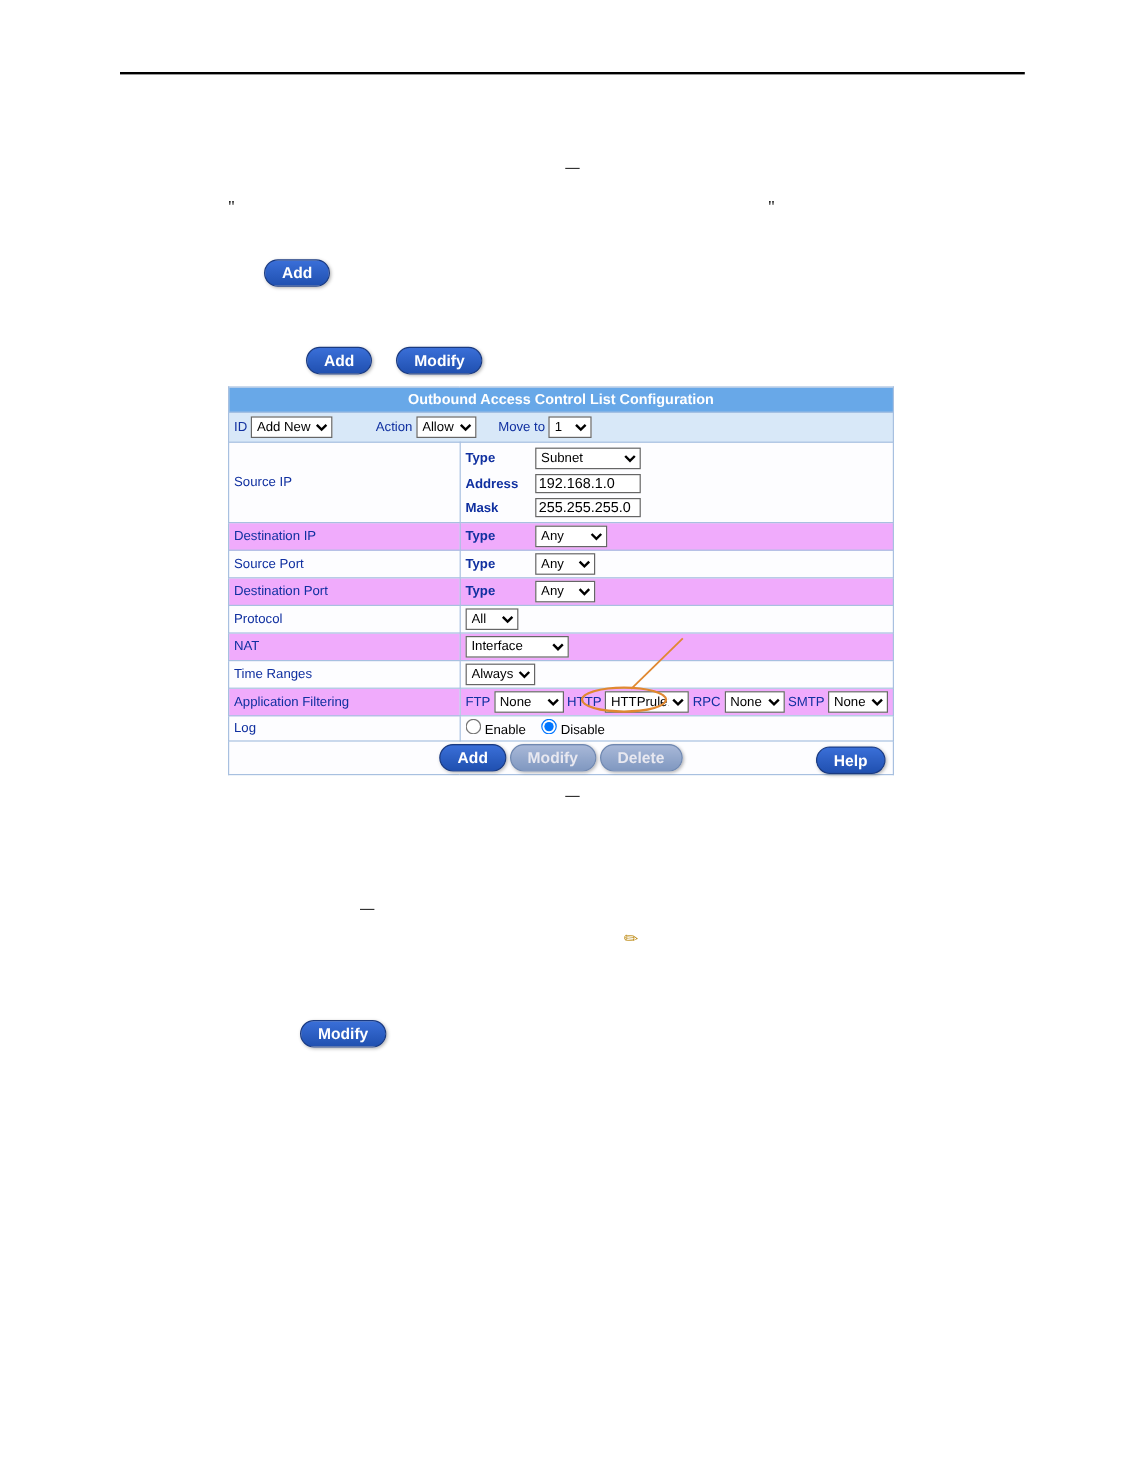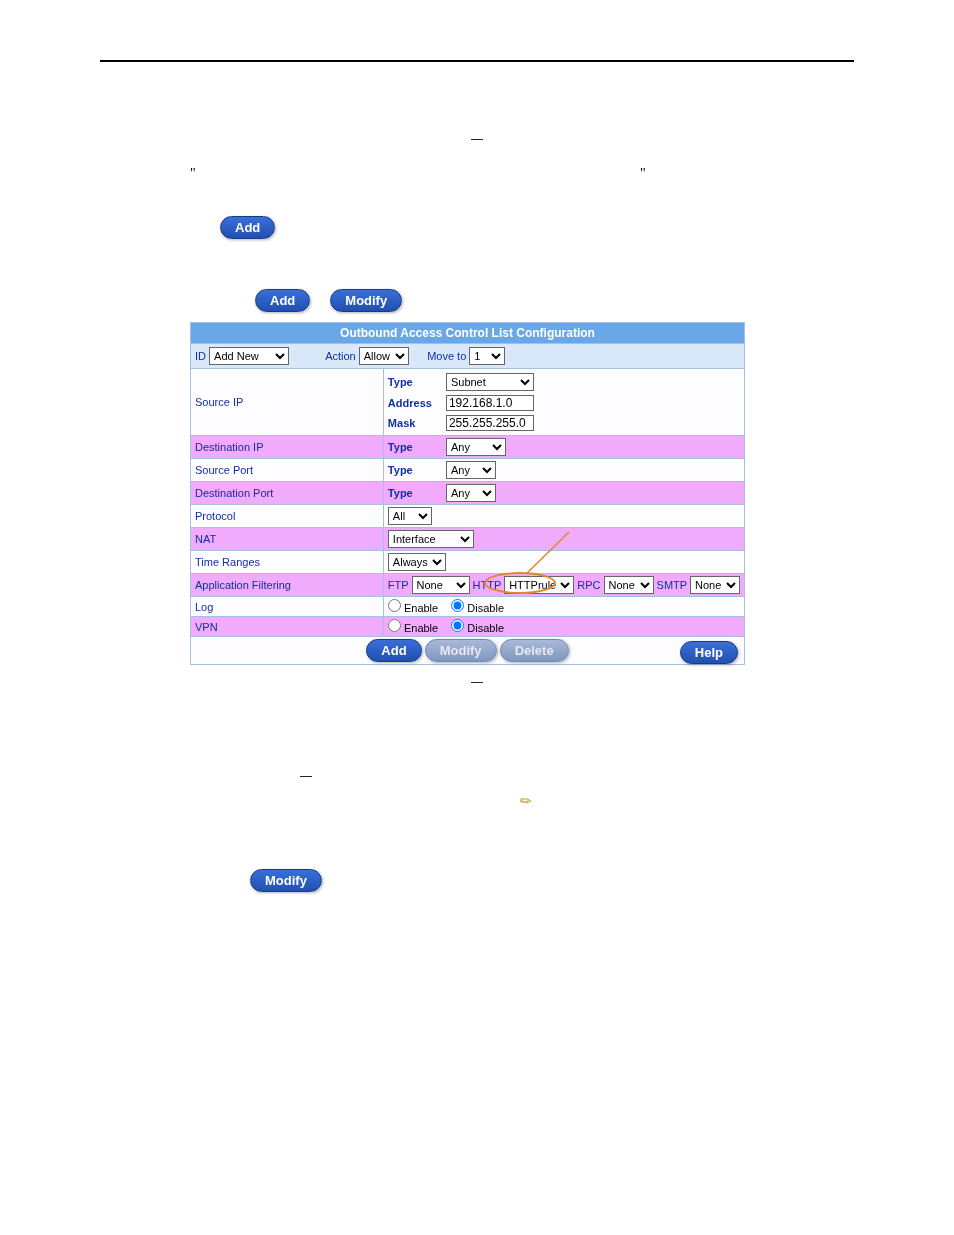--- a/index.html
+++ b/index.html
@@ -57,21 +57,21 @@
 
 <table class="config-table" style="position:relative;">
   <tbody>
         <tr>
           <td colspan="2" class="tophdr">Outbound Access Control List Configuration</td>
         </tr>
 
   <tr class="row-top">
     <td colspan="2" style="padding:3px 4px;">
       <span style="color:#1030a0;">ID</span>
-      <select class="sel" style="width:80px;"><option>Add New</option></select>
+      <select class="sel" style="width:68px;"><option>Add New</option></select>
       &nbsp;&nbsp;&nbsp;&nbsp;&nbsp;&nbsp;&nbsp;&nbsp;&nbsp;&nbsp;
       <span style="color:#1030a0;">Action</span>
       <select class="sel" style="width:50px;"><option>Allow</option></select>
       &nbsp;&nbsp;&nbsp;&nbsp;
       <span style="color:#1030a0;">Move to</span>
       <select class="sel" style="width:36px;"><option>1</option></select>
     </td>
   </tr>
 
   <tr class="row-white">
@@ -138,27 +138,20 @@
   </tr>
 
   <tr class="row-white">
     <td class="label-cell">Log</td>
     <td>
       <label class="radio-lbl"><input type="radio" name="log" style=""> <span>Enable</span></label>
       <label class="radio-lbl"><input type="radio" name="log" checked="" style=""> <span>Disable</span></label>
     </td>
   </tr>
 
-  <tr class="row-alt">
-    <td class="label-cell">VPN</td>
-    <td>
-      <label class="radio-lbl"><input type="radio" name="vpn" style=""> <span>Enable</span></label>
-      <label class="radio-lbl"><input type="radio" name="vpn" checked="" style=""> <span>Disable</span></label>
-    </td>
-  </tr>
 
   <tr class="row-white">
     <td colspan="2" class="btn-row">
       <span class="btn">Add</span>
       <span class="btn disabled">Modify</span>
       <span class="btn disabled">Delete</span>
       <span class="btn btn-help">Help</span>
     </td>
   </tr>
 </tbody>

